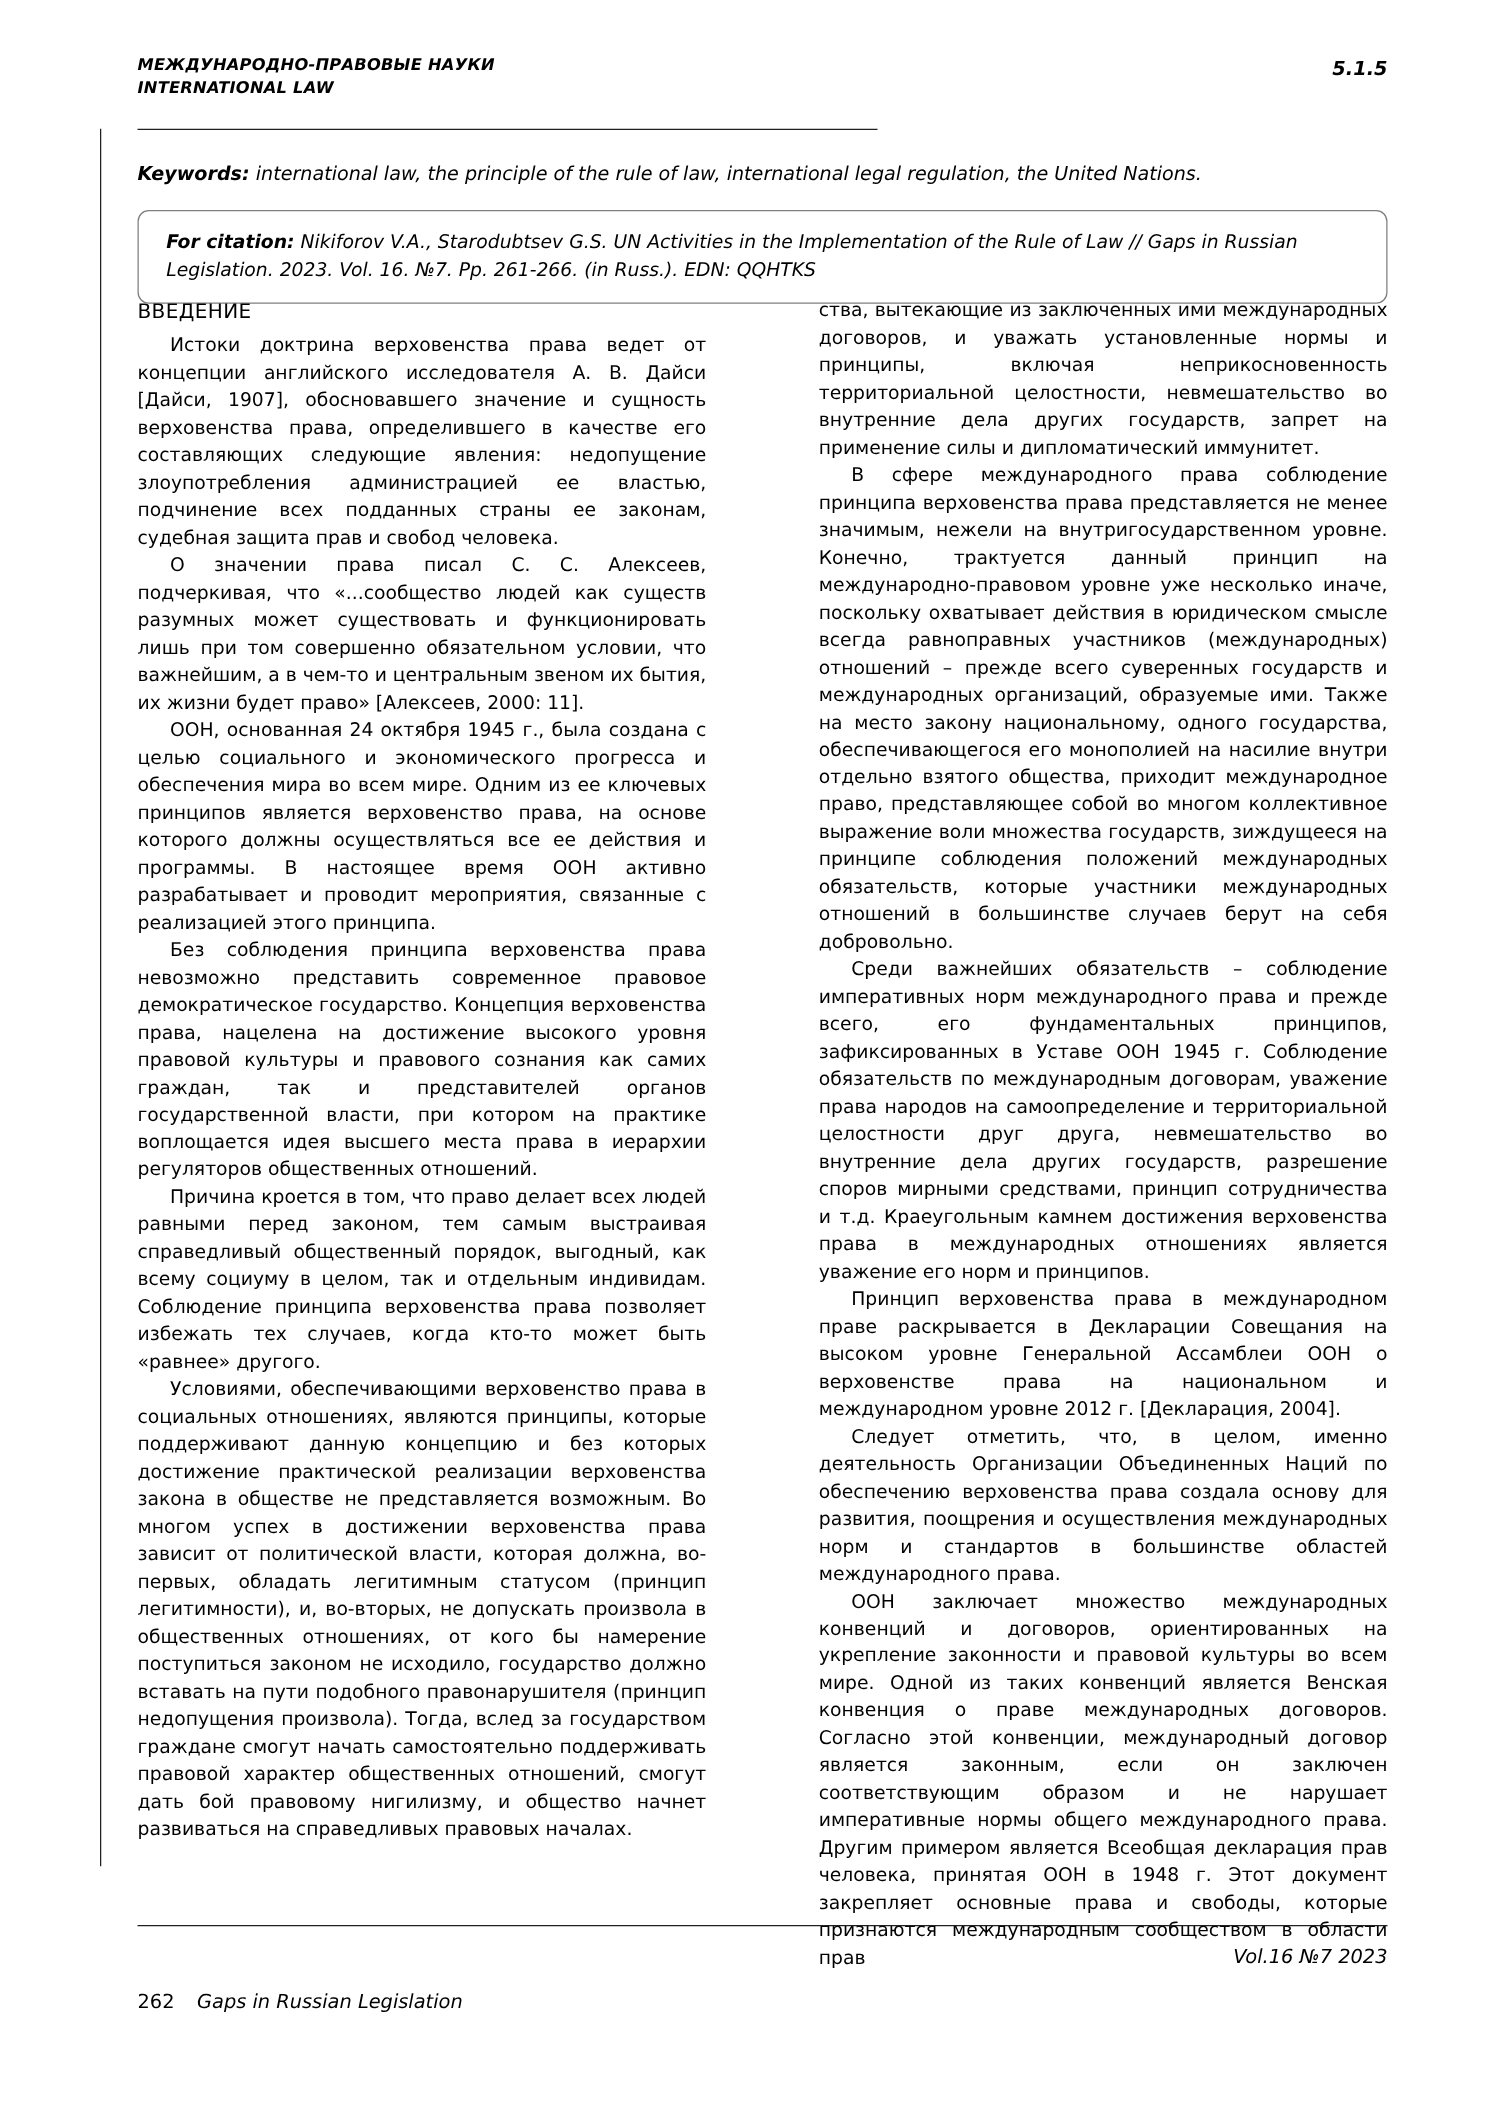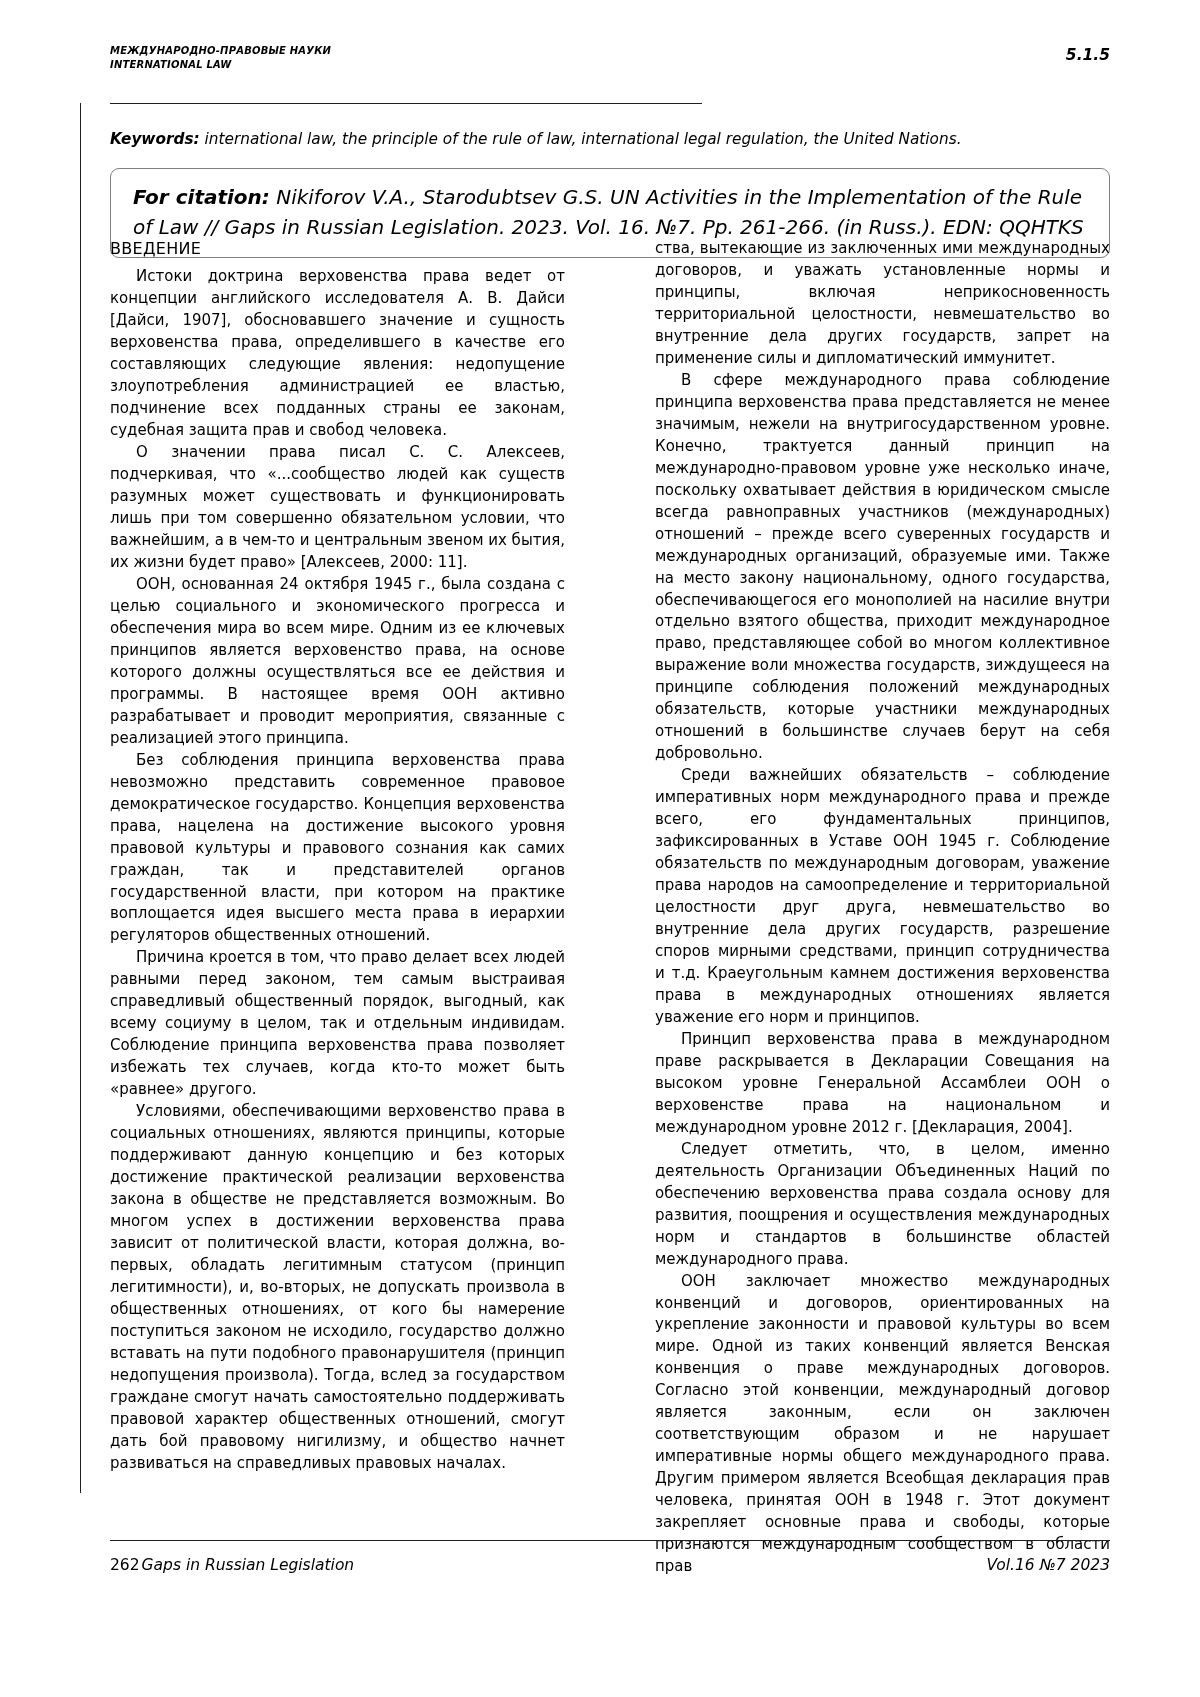--- a/index.html
+++ b/index.html
@@ -27,21 +27,21 @@
     left: 110px;
     top: 44px;
     width: 1000px;
     display: flex;
     justify-content: space-between;
     align-items: flex-start;
   }
   .header-left {
     font-style: italic;
     font-weight: bold;
-    font-size: 10px;
+    font-size: 13px;
     line-height: 1.42;
     letter-spacing: 0.2px;
   }
   .header-right {
     font-style: italic;
     font-weight: bold;
     font-size: 15.5px;
     line-height: 1.42;
   }
   .header-rule {
@@ -79,21 +79,21 @@
   .citation-box {
     position: absolute;
     left: 110px;
     top: 168px;
     width: 1000px;
     box-sizing: border-box;
     border: 1.4px solid #7f7f7f;
     border-radius: 9px;
     padding: 13px 18px 14px 22px;
     font-style: italic;
-    font-size: 20px;
+    font-size: 15px;
     line-height: 1.52;
     background: #ffffff;
   }
   .citation-box b { font-weight: bold; }
 
   
   .columns {
     position: absolute;
     left: 110px;
     top: 238px;
@@ -137,21 +137,22 @@
     width: 1000px;
     display: flex;
     justify-content: space-between;
     align-items: flex-start;
     font-style: italic;
     font-size: 15.5px;
     line-height: 1.45;
   }
   .footer-left {
     display: flex;
-    gap: 2px;
+    gap: 18px;
+    margin-top: 36px;
   }
   .footer-left .pg { font-style: normal; }
   .footer-center { margin-left: 40px; }
   .footer-right { text-align: right; }
 </style>
 </head>
 <body>
 
 <div class="page">
 

